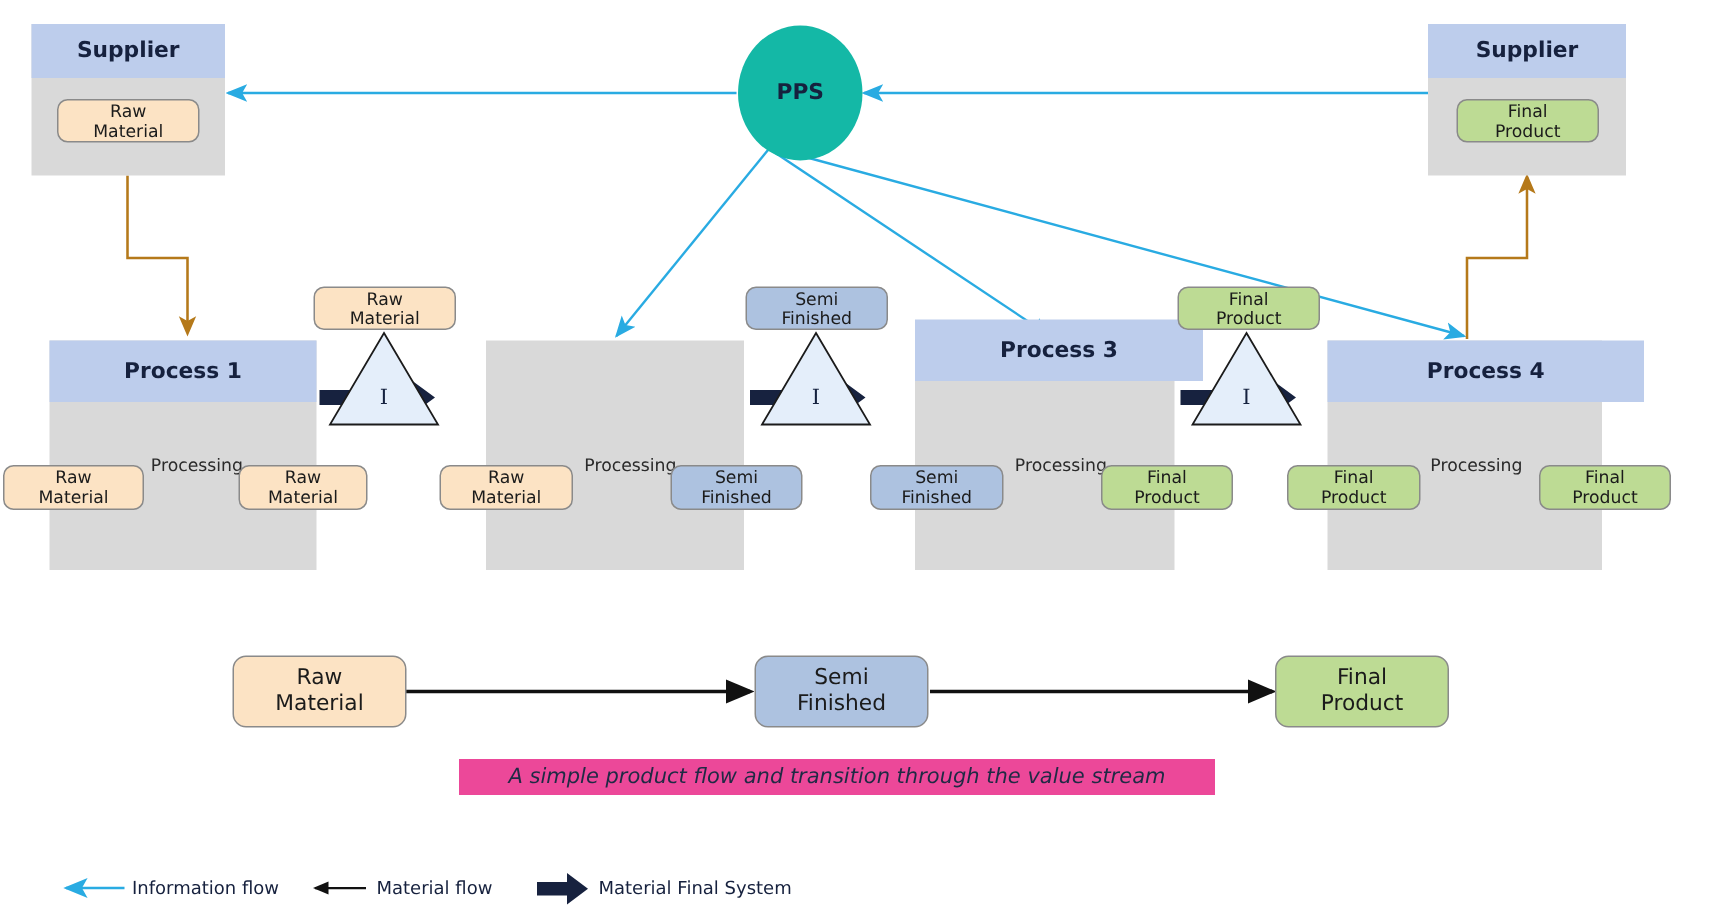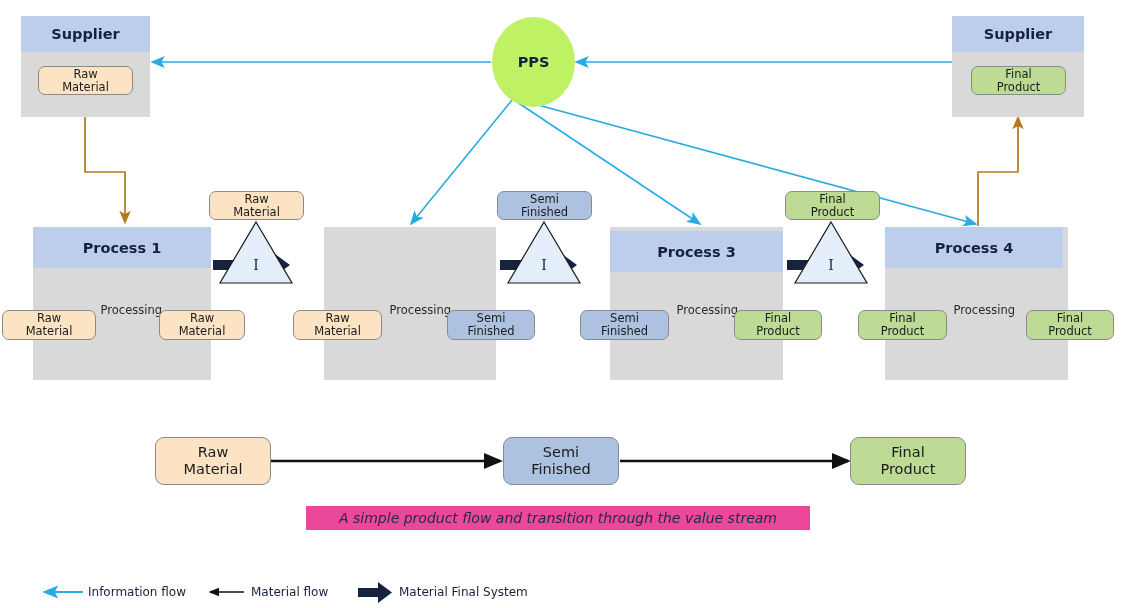--- a/index.html
+++ b/index.html
@@ -59,21 +59,21 @@
 
   
   .inv-letter{
     position:absolute;font-size:14px;color:#15223f;
     font-family:"DejaVu Serif","Liberation Serif",serif;
     text-align:center;
   }
 
   
   .pps{
-    border-radius:50%;background:#bef264;
+    border-radius:50%;background:#14b8a6;
     display:flex;align-items:center;justify-content:center;
     font-weight:bold;font-size:14.5px;color:#16213e;
   }
 
   
   .caption{
     background:#ec4899;color:#1f2a44;
     font-style:italic;font-size:14px;
     display:flex;align-items:center;justify-content:center;
     white-space:nowrap;
@@ -232,37 +232,37 @@
   </div>
   <div class="proc-label" style="left:379px;top:303px;width:72px;">Processing</div>
   <div class="abs chip semi" style="left:447px;top:310px;width:88px;height:30px;">
     <div>
       <div>Semi</div>
       <div>Finished</div>
     </div>
   </div>
 
   <div class="abs proc-body" style="left:610px;top:227px;width:173px;height:153px;"></div>
-  <div class="abs proc-head" style="left:610px;top:231px;width:173px;height:41px;">Process 3</div>
+  <div class="abs proc-head" style="left:610px;top:213px;width:192px;height:41px;">Process 3</div>
   <div class="abs chip semi" style="left:580px;top:310px;width:89px;height:30px;">
     <div>
       <div>Semi</div>
       <div>Finished</div>
     </div>
   </div>
   <div class="proc-label" style="left:666px;top:303px;width:72px;">Processing</div>
   <div class="abs chip final" style="left:734px;top:310px;width:88px;height:30px;">
     <div>
       <div>Final</div>
       <div>Product</div>
     </div>
   </div>
 
   <div class="abs proc-body" style="left:885px;top:227px;width:183px;height:153px;"></div>
-  <div class="abs proc-head" style="left:885px;top:227px;width:178px;height:41px;">Process 4</div>
+  <div class="abs proc-head" style="left:885px;top:227px;width:211px;height:41px;">Process 4</div>
   <div class="abs chip final" style="left:858px;top:310px;width:89px;height:30px;">
     <div>
       <div>Final</div>
       <div>Product</div>
     </div>
   </div>
   <div class="proc-label" style="left:943px;top:303px;width:72px;">Processing</div>
   <div class="abs chip final" style="left:1026px;top:310px;width:88px;height:30px;">
     <div>
       <div>Final</div>

